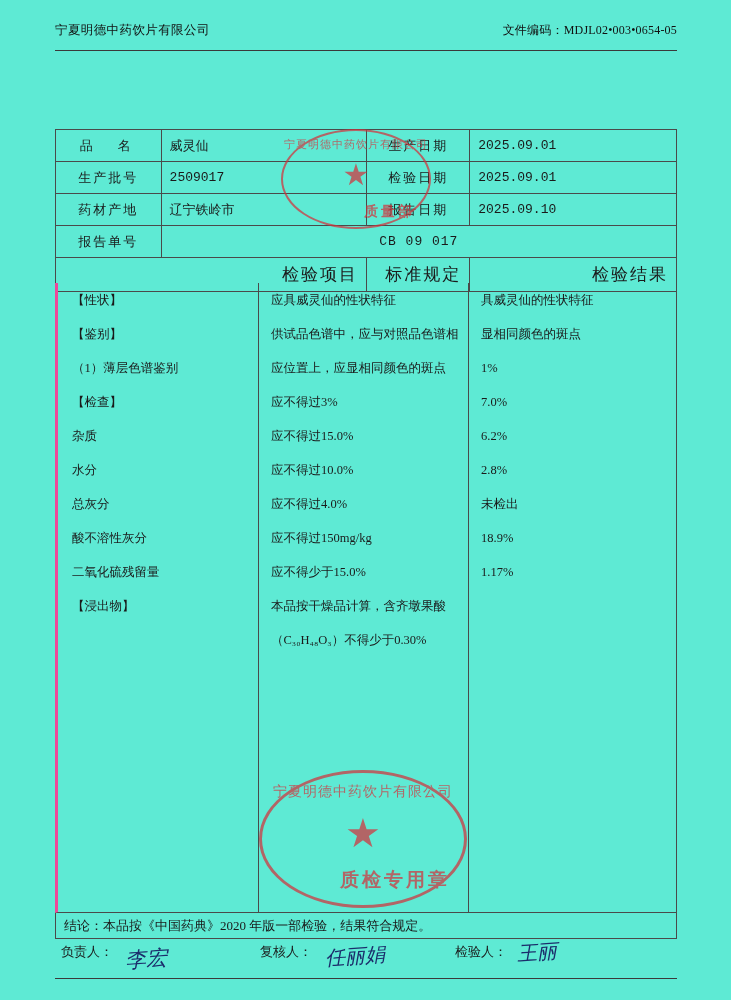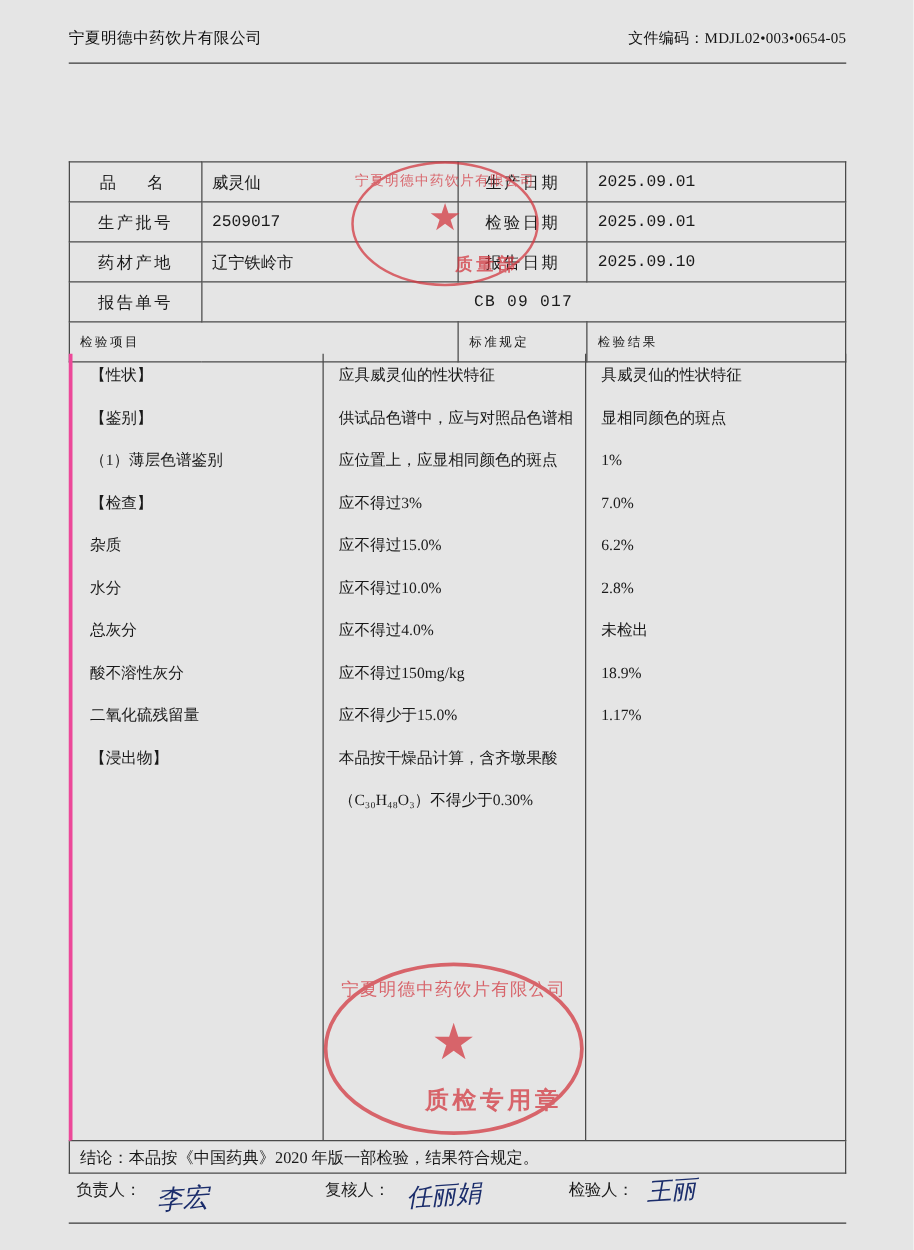--- a/index.html
+++ b/index.html
@@ -13,21 +13,21 @@
     font-family: "Liberation Serif", "DejaVu Serif", serif;
     color: #1a1a1a;
     position: relative;
     overflow: hidden;
   }
   .page {
     position: absolute;
     left: 0; top: 0;
     width: 731px;
     height: 1000px;
-    background: #e5e5e5;
+    background: #5eead4;
   }
   
   .topbar {
     position: absolute;
     left: 55px;
     top: 22px;
     width: 622px;
     display: flex;
     justify-content: space-between;
     align-items: baseline;
@@ -79,23 +79,23 @@
   .c-val { width: 208px; padding-left: 12px; }
   .c-label2 { width: 96px; text-align: center; letter-spacing: 2px;}
   .c-val2 { width: 206px; padding-left: 12px; }
 
   .row-report td { height: 23px; }
   .report-no-label { text-align: center; letter-spacing: 2px; }
   .report-no-val { text-align: center; letter-spacing: 1px; }
 
   
   .colhead td {
-    text-align: left;
+    text-align: right;
     height: 30px;
-    font-size: 10px;
+    font-size: 17px;
     letter-spacing: 2px;
   }
 
   
   .body-wrap {
     position: absolute;
     left: 55px;
     top: 283px;
     width: 622px;
     height: 630px;

